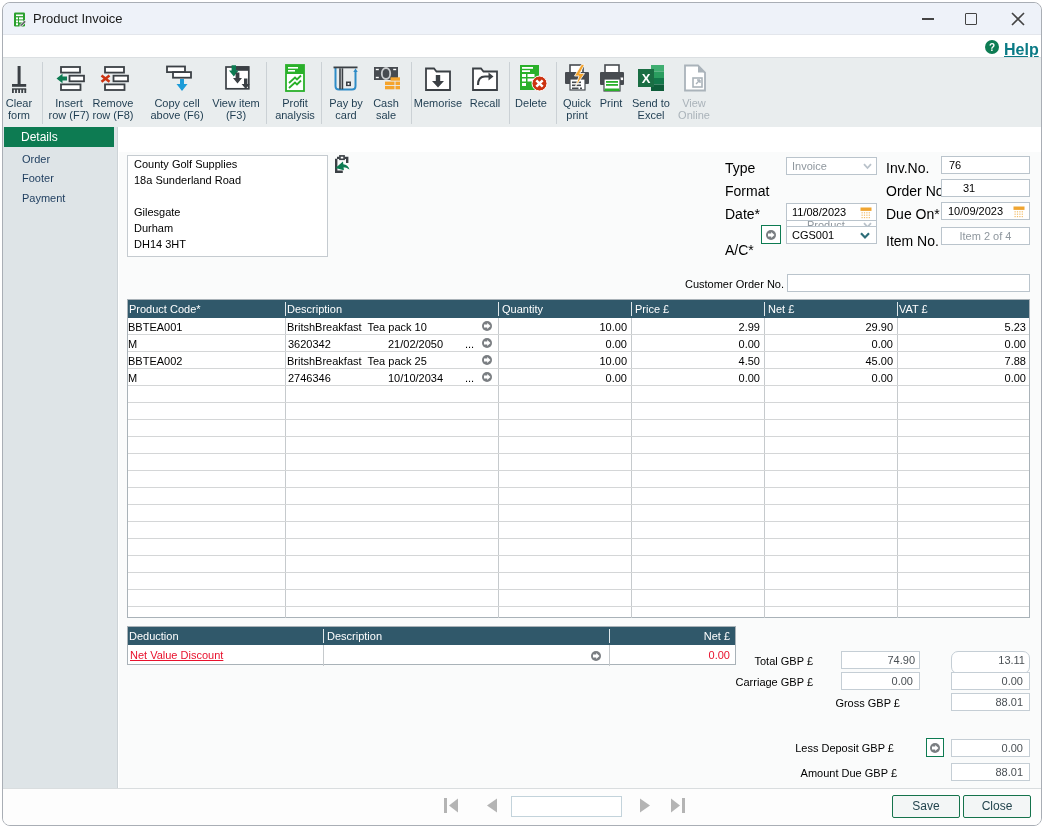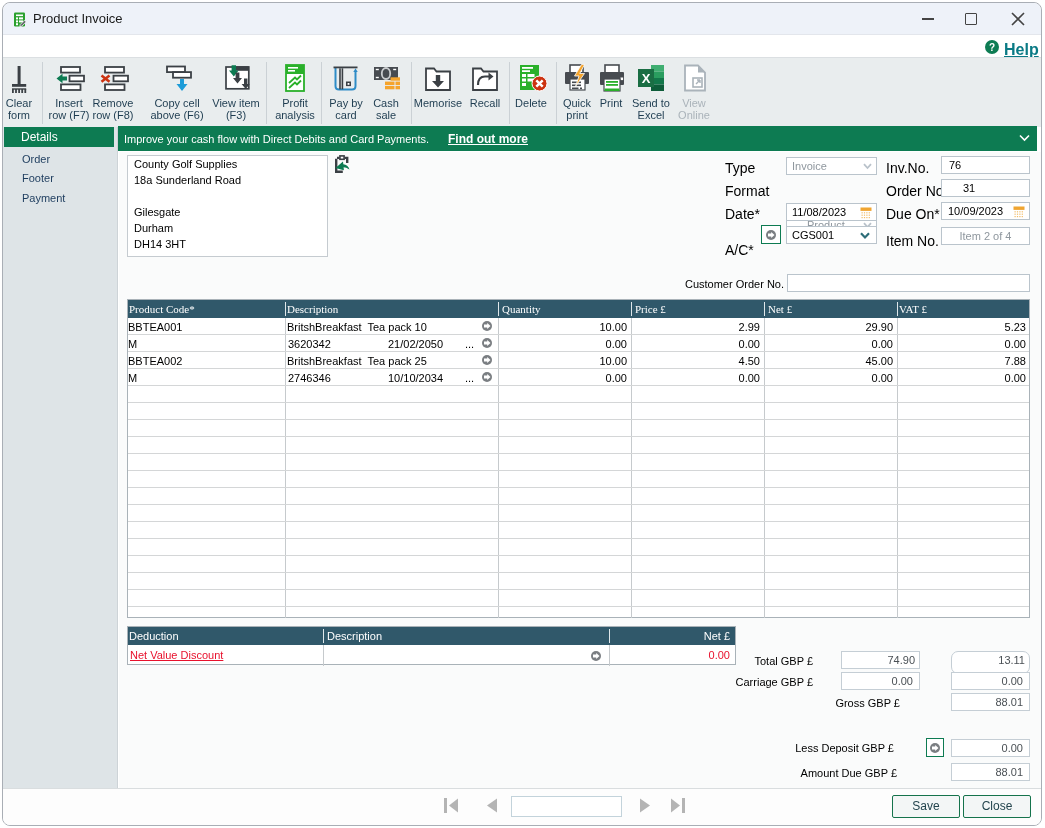--- a/index.html
+++ b/index.html
@@ -243,27 +243,20 @@
         <div style="position:absolute;top:39px;width:100%;">View<br>Online</div>
       </div>
 </div>
 
 <div class="abs" style="left:0;top:124px;width:115px;height:662px;background:#dee4e7;border-right:1px solid #cdd3d7;"></div>
 <div class="abs" style="left:1px;top:124px;width:110px;height:20px;background:#0d7b52;color:#fff;font-size:12px;line-height:20px;padding-left:17px;">Details</div>
 <div class="abs" style="left:19px;top:150px;font-size:11px;color:#1d3c5e;">Order</div>
 <div class="abs" style="left:19px;top:169px;font-size:11px;color:#1d3c5e;">Footer</div>
 <div class="abs" style="left:19px;top:189px;font-size:11px;color:#1d3c5e;">Payment</div>
 
-<div class="abs" style="left:115px;top:123px;width:919px;height:25px;background:#0d7b52;color:#fff;font-size:11px;">
-<span style="position:absolute;left:6px;top:7px;">Improve your cash flow with Direct Debits and Card Payments.</span>
-<span style="position:absolute;left:330px;top:6px;font-weight:bold;font-size:12px;text-decoration:underline;">Find out more</span>
-<svg style="position:absolute;right:7px;top:8px;" width="11" height="8" viewBox="0 0 11 8">
-        <path d="M1 1.5 L5.5 6 L10 1.5" stroke="#fff" stroke-width="1.6" fill="none"></path>
-      </svg>
-</div>
 
 <div class="abs" style="left:116px;top:149px;width:922px;height:637px;background:#fafbfb;" id="content"></div>
 
 <div class="abs" style="left:124px;top:152px;width:201px;height:102px;border:1px solid #c5cbd0;background:#fff;font-size:11px;line-height:16px;padding:0 0 0 6px;color:#000;">County Golf Supplies<br>18a Sunderland Road<br><br>Gilesgate<br>Durham<br>DH14 3HT</div>
 <svg class="abs" style="left:330px;top:152px;" width="20" height="20" viewBox="0 0 20 20">
 <path d="M3.2 3.8 L3.2 16.8 L9.8 16.8" fill="none" stroke="#3b4045" stroke-width="2.4"></path>
 <path d="M4 2.9 L6.5 2.9 M11.5 2.9 L14.2 2.9 L14.2 8.0" fill="none" stroke="#3b4045" stroke-width="2.4"></path>
 <rect x="6.9" y="0.9" width="4.2" height="3.4" fill="#fff" stroke="#3b4045" stroke-width="1.6"></rect>
 <path d="M2.5 13 L10 6.4 L10.3 9.3 Q14.8 9.5 16.5 14.6 Q12.9 12.3 10.6 12.3 L10.9 15.3 Z" fill="#0d7b52"></path>
 </svg>
@@ -328,21 +321,21 @@
           <rect x="8.7" y="10" width="1.2" height="1.2"></rect>
         </g>
       </svg></div>
 <div class="abs lbl" style="left:883px;top:230px;">Item No.</div>
 <div class="ibox" style="left:938px;top:224px;width:89px;height:18px;color:#8f979e;text-align:center;padding-top:2px;">Item 2 of 4</div>
 
 <div class="rlbl" style="left:601px;top:275px;width:180px;">Customer Order No.</div>
 <div class="ibox" style="left:784px;top:271px;width:243px;height:18px;"></div>
 
 <div class="abs" style="left:124px;top:296px;width:903px;height:319px;border:1px solid #a9b2b8;background:#fff;">
-<div class="abs" style="left:0;top:0;width:901px;height:18px;background:#30586a;color:#fff;font-size:11px;font-family:Liberation Serif, serif;">
+<div class="abs" style="left:0;top:0;width:901px;height:18px;background:#30586a;color:#fff;font-size:11px;">
 <span style="position:absolute;left:1px;top:3px;">Product Code*</span>
 <div class="hsep" style="left:157px;"></div>
         <span style="position:absolute;left:159px;top:3px;">Description</span>
 <div class="hsep" style="left:370px;"></div>
         <span style="position:absolute;left:374px;top:3px;">Quantity</span>
 <div class="hsep" style="left:503px;"></div>
         <span style="position:absolute;left:507px;top:3px;">Price £</span>
 <div class="hsep" style="left:636px;"></div>
         <span style="position:absolute;left:640px;top:3px;">Net £</span>
 <div class="hsep" style="left:769px;"></div>

